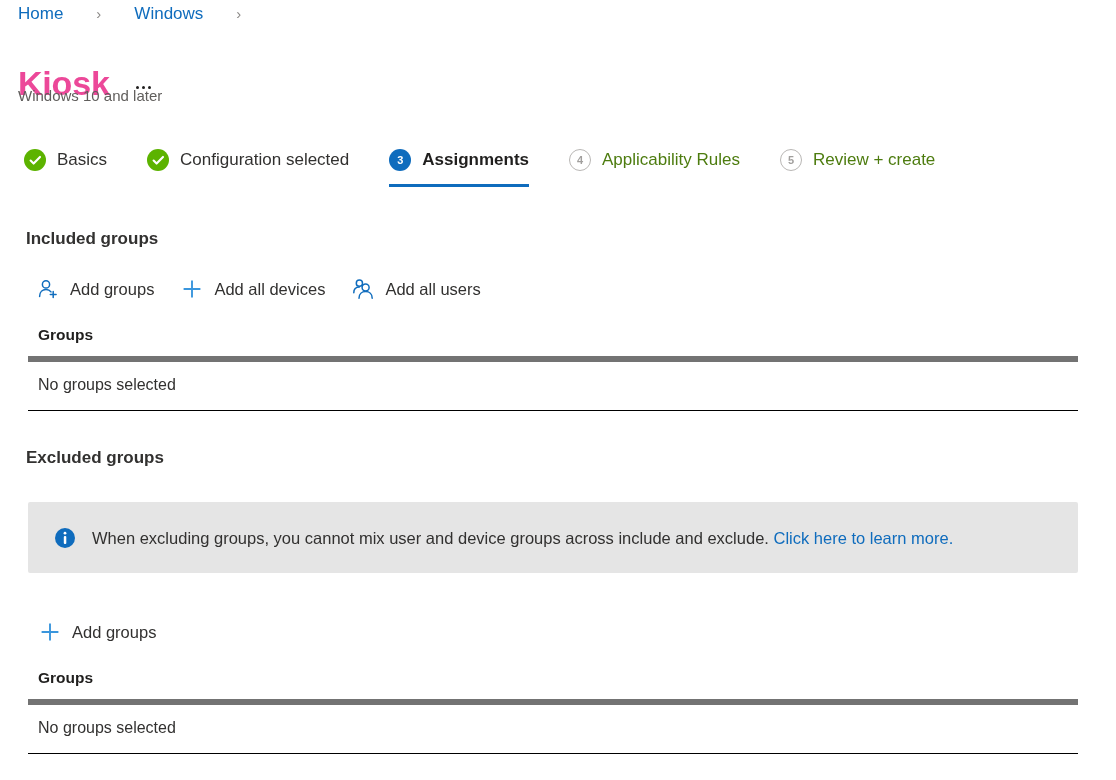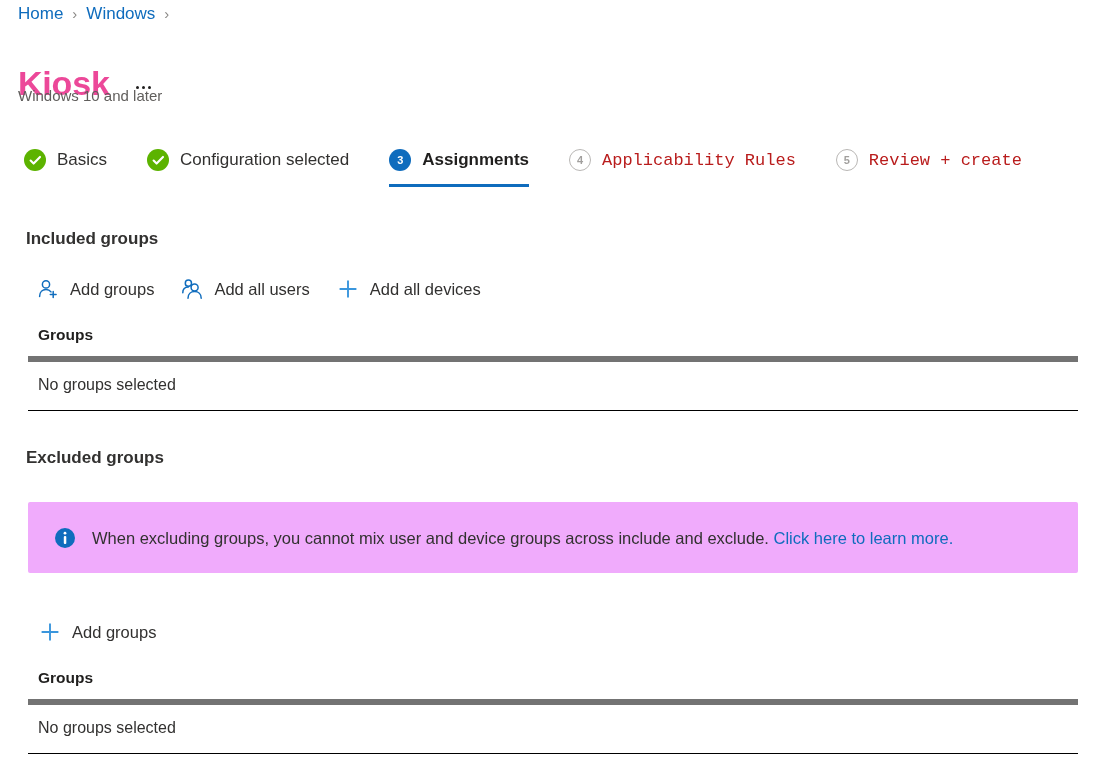--- a/index.html
+++ b/index.html
@@ -15,20 +15,21 @@
 
   .page { position: relative; width: 1116px; height: 780px; }
 
   
   .breadcrumb {
     position: absolute;
     left: 18px; top: 2px;
     display: flex; align-items: center;
     font-size: 17px;
     height: 24px;
+    gap: 24px;
   }
   .crumb-link {
     color: #0f6cbd;
     cursor: pointer;
     white-space: nowrap;
   }
   .crumb-sep {
     color: #8a8886;
     margin: 0 9px;
     font-size: 15px;
@@ -118,21 +119,21 @@
   }
   .tab-label {
     font-size: 17px;
     color: #323130;
     white-space: nowrap;
   }
   .tab.current .tab-label {
     font-weight: 700;
     color: #201f1e;
   }
-  .tab.pending .tab-label { color: #b91c1c; font-family: Liberation Mono, monospace; }
+  .tab.pending .tab-label { color: #4d7c0f; }
   .tab-underline {
     position: absolute;
     left: 0; bottom: -9px;
     height: 3px;
     width: 100%;
     background: #0f6cbd;
   }
 
   
   .section-heading {
@@ -199,21 +200,21 @@
     padding: 14px 0 16px 10px;
     border-bottom: 1px solid #000000;
   }
 
   
   .info-banner {
     position: absolute;
     left: 28px; top: 502px;
     width: 1050px;
     height: 71px;
-    background: #f0abfc;
+    background: #e5e5e5;
     border-radius: 2px;
     display: flex;
     align-items: center;
     padding-left: 26px;
   }
   .info-icon {
     width: 22px; height: 22px;
     flex: 0 0 22px;
     margin-right: 16px;
   }
@@ -294,41 +295,41 @@
 
     <button class="cmd">
       <span class="cmd-icon">
         <svg width="22" height="22" viewBox="0 0 22 22" aria-hidden="true">
           <circle cx="9" cy="6.4" r="3.6" fill="none" stroke="#0f6cbd" stroke-width="1.5"></circle>
           <path d="M2.6 18.4 C2.6 13.9 5.6 11.4 9 11.4 C11.1 11.4 12.9 12.3 14 13.9" fill="none" stroke="#0f6cbd" stroke-width="1.5" stroke-linecap="round"></path>
           <path d="M16.2 13.6 L16.2 19.4 M13.3 16.5 L19.1 16.5" stroke="#0f6cbd" stroke-width="1.5" stroke-linecap="round"></path>
         </svg>
       </span>
       <span class="cmd-label">Add groups</span>
+    </button>
+
+    <button class="cmd">
+      <span class="cmd-icon">
+        <svg width="22" height="22" viewBox="0 0 22 22" aria-hidden="true">
+          <path d="M11 2.6 L11 19.4 M2.6 11 L19.4 11" stroke="#3a96dd" stroke-width="1.9" stroke-linecap="butt"></path>
+        </svg>
+      </span>
+      <span class="cmd-label">Add all devices</span>
     </button>
 
     <button class="cmd">
       <span class="cmd-icon">
         <svg width="22" height="22" viewBox="0 0 22 22" aria-hidden="true">
           <circle cx="7.4" cy="5.2" r="3.1" fill="none" stroke="#0f6cbd" stroke-width="1.5"></circle>
           <path d="M1.8 14.8 C1.8 10.9 4.3 9.0 7.4 9.0" fill="none" stroke="#0f6cbd" stroke-width="1.5" stroke-linecap="round"></path>
           <circle cx="13.6" cy="9.4" r="3.5" fill="none" stroke="#0f6cbd" stroke-width="1.5"></circle>
           <path d="M7.0 20.2 C7.0 15.9 10.0 13.6 13.6 13.6 C17.2 13.6 20.2 15.9 20.2 20.2" fill="none" stroke="#0f6cbd" stroke-width="1.5" stroke-linecap="round"></path>
         </svg>
       </span>
       <span class="cmd-label">Add all users</span>
-    </button>
-
-    <button class="cmd">
-      <span class="cmd-icon">
-        <svg width="22" height="22" viewBox="0 0 22 22" aria-hidden="true">
-          <path d="M11 2.6 L11 19.4 M2.6 11 L19.4 11" stroke="#3a96dd" stroke-width="1.9" stroke-linecap="butt"></path>
-        </svg>
-      </span>
-      <span class="cmd-label">Add all devices</span>
     </button>
 
   </div>
 
   <div class="grouptable" id="included-table">
     <div class="gt-header">Groups</div>
     <div class="gt-row">No groups selected</div>
   </div>
 
   <div class="section-heading" id="excluded-heading">Excluded groups</div>

